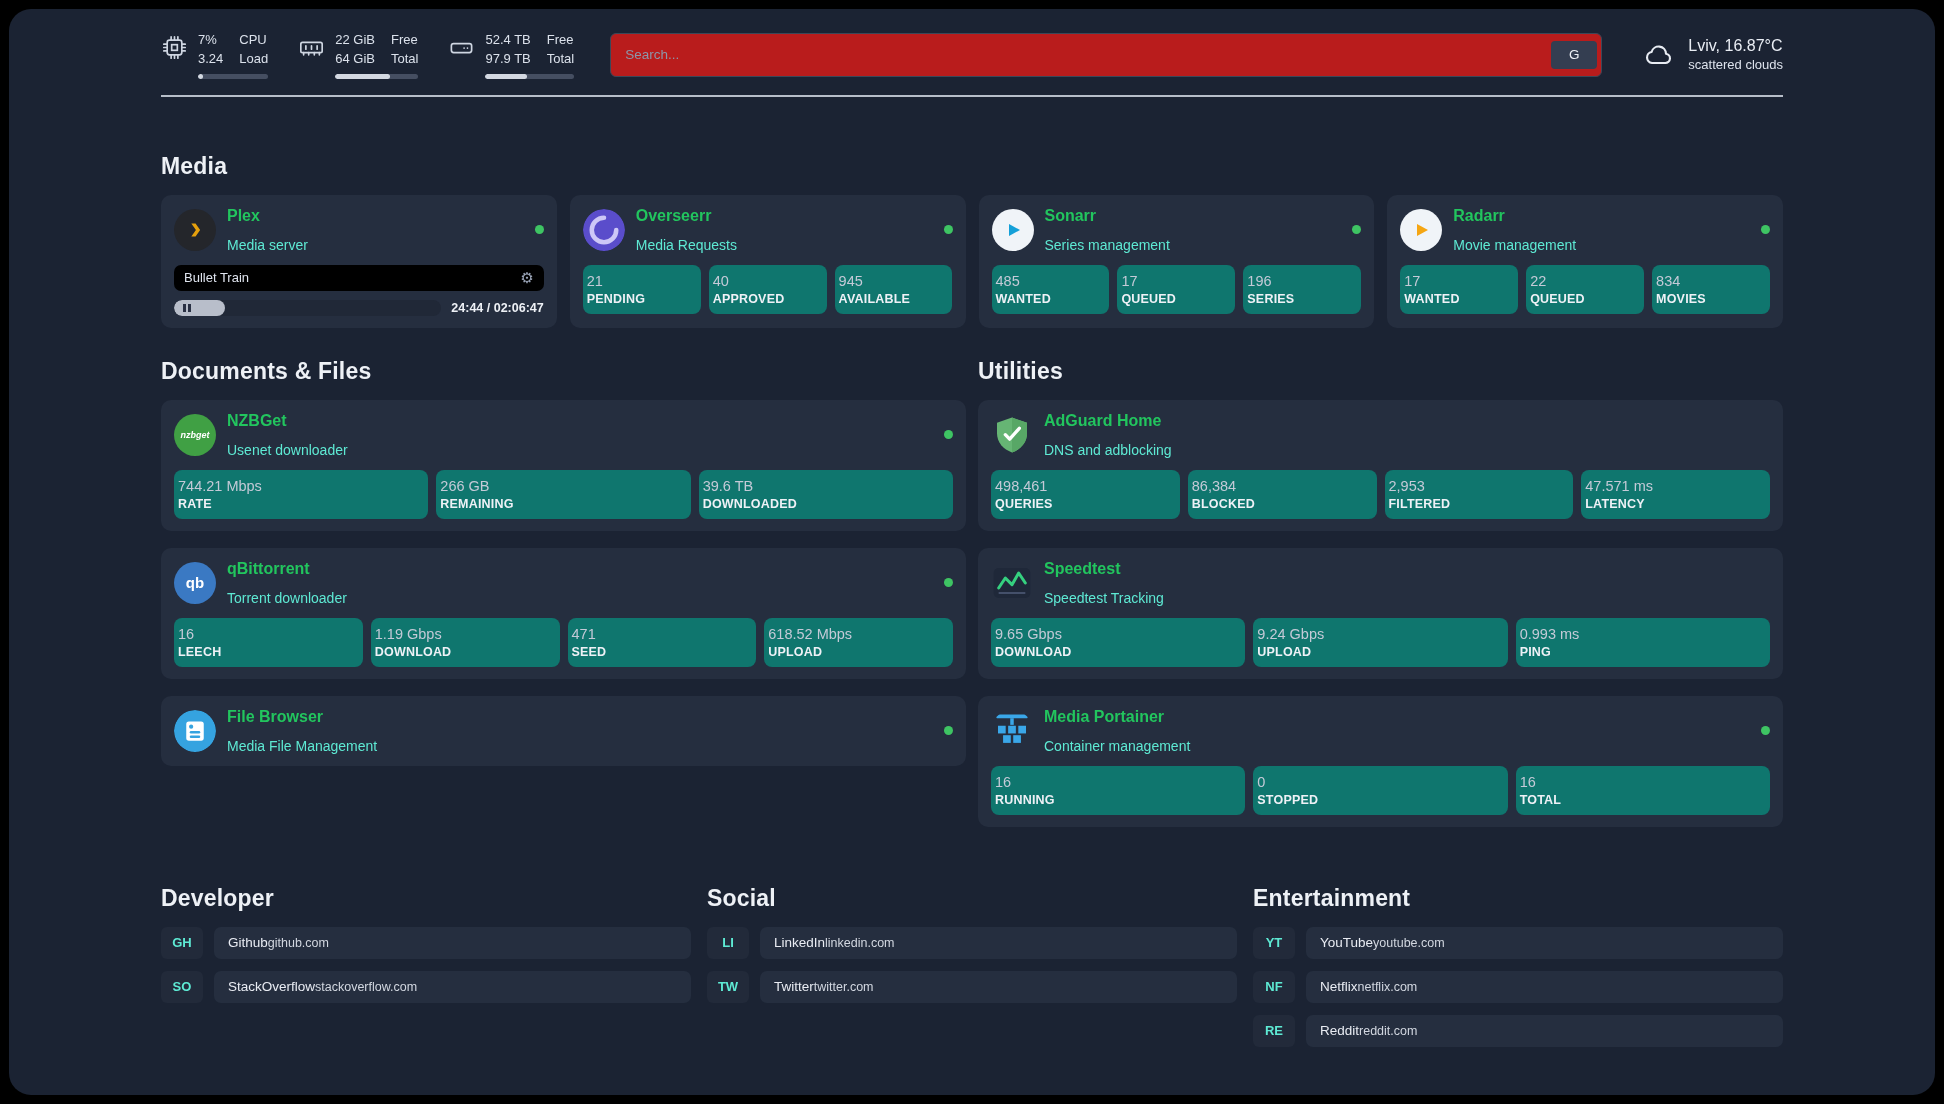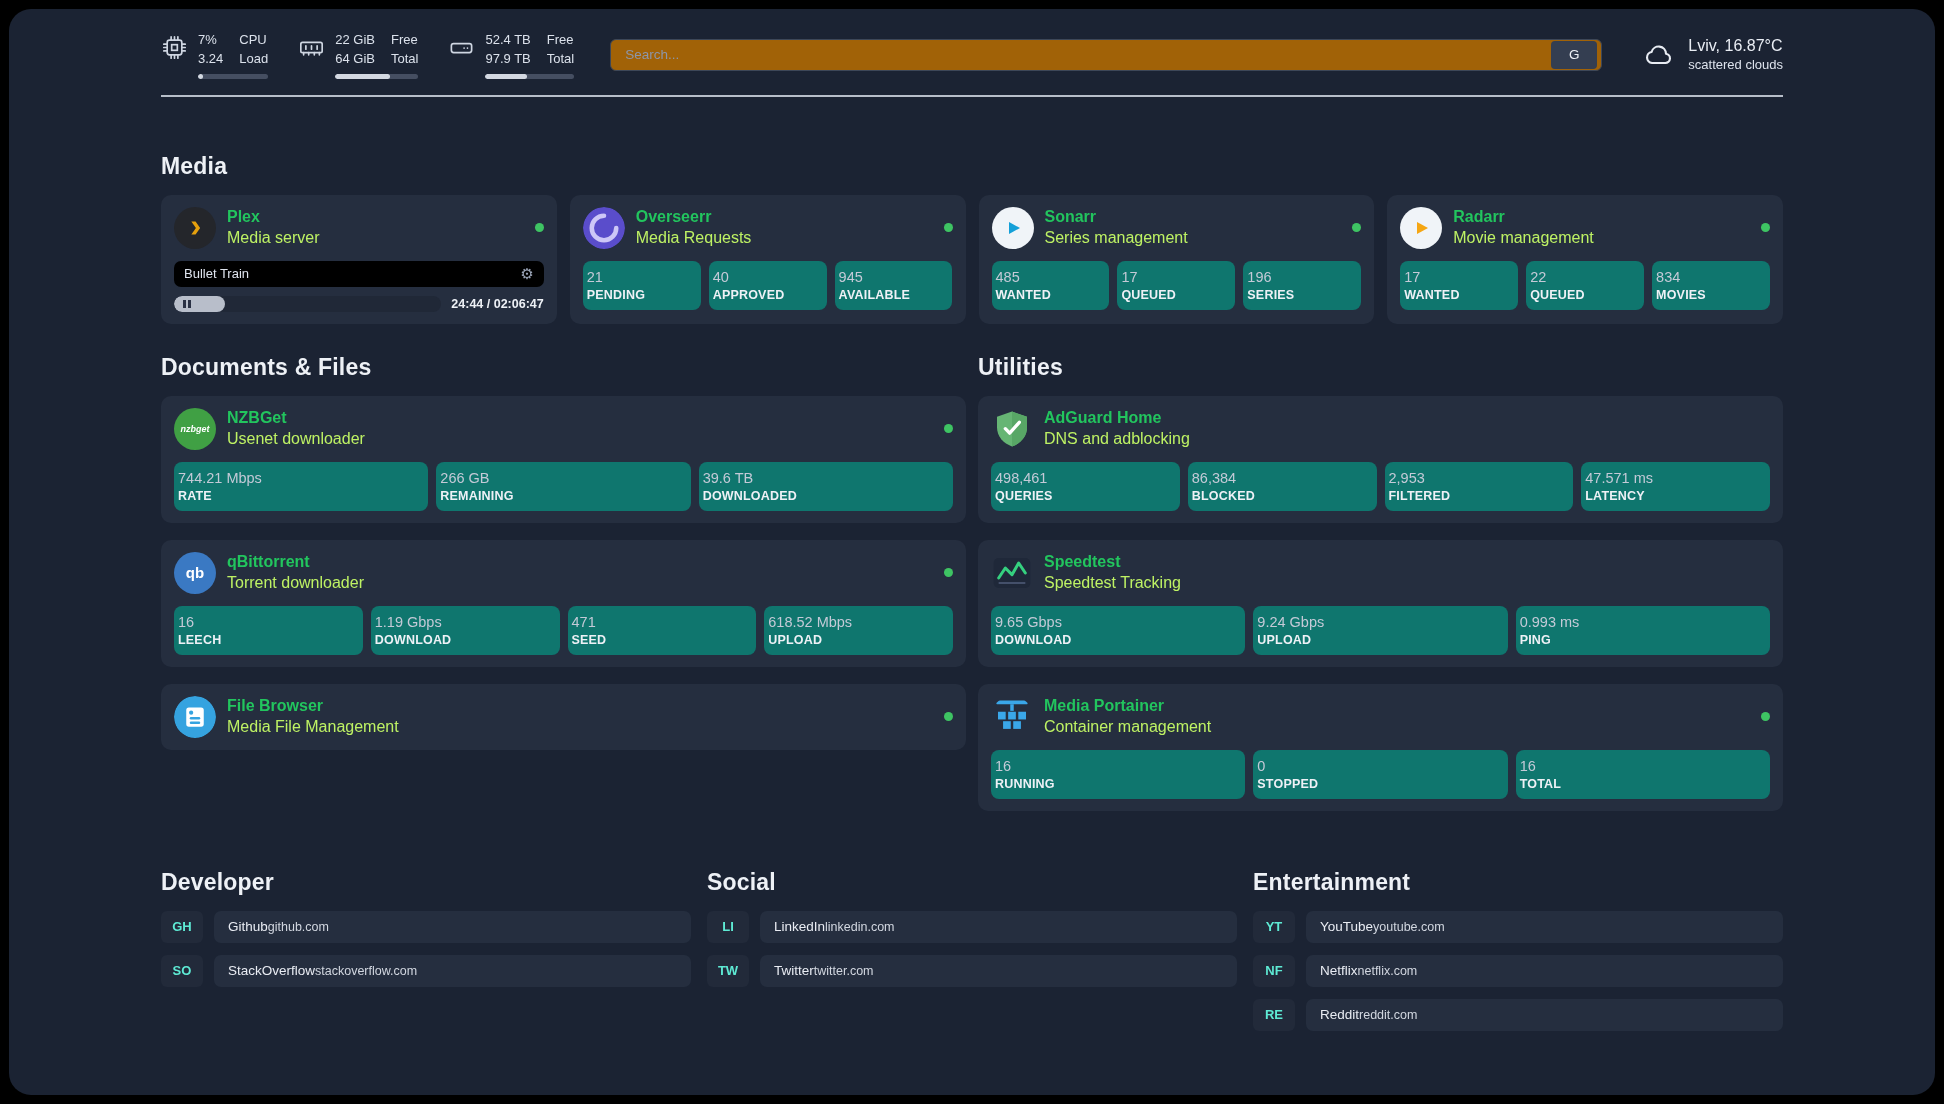--- a/index.html
+++ b/index.html
@@ -11,21 +11,21 @@
   
   .topbar { display: flex; align-items: center; gap: 30px; }
   .sys { display: flex; gap: 10px; color: #dbe1eb; align-items: flex-start; }
   .sys .sicon { width: 27px; height: 27px; color: #cfd6e2; margin-top: 3px; flex-shrink: 0; }
   .sys-body { display: flex; flex-direction: column; }
   .sys-rows { display: flex; gap: 16px; font-size: 13px; line-height: 1.45; }
   .sys-col { display: flex; flex-direction: column; white-space: nowrap; }
   .sys-bar { height: 5px; background: #454e61; border-radius: 3px; margin-top: 5px; overflow: hidden; }
   .sys-bar .fill { height: 100%; background: #d3d8e1; border-radius: 3px; }
 
-  .search { flex: 1; display: flex; align-items: center; height: 32px; background: #a16207;
+  .search { flex: 1; display: flex; align-items: center; height: 44px; background: #b91c1c;
     border: 1px solid #3d4758; border-radius: 6px; margin: 0 6px; }
   .search input { flex: 1; background: transparent; border: 0; outline: 0; color: #dfe4ee;
     font-size: 13.5px; padding: 0 14px; font-family: inherit; }
   .search input::placeholder { color: #8d96a9; }
   .search-engine { width: 46px; height: 28px; margin-right: 4px; background: #343e51; border: 0;
     border-radius: 4px; color: #eef1f7; font-size: 13.5px; cursor: pointer; }
 
   .weather { display: flex; align-items: center; gap: 10px; color: #e9edf4; }
   .weather .loc { font-size: 16px; }
   .weather .cond { font-size: 13px; color: #dde2ec; margin-top: 2px; }
@@ -35,21 +35,21 @@
   
   h2.sec-title { font-size: 23px; font-weight: 600; color: #eef1f6; margin-bottom: 15px; letter-spacing: .2px; }
   .media-section { margin-top: 56px; }
   .media-grid { display: grid; grid-template-columns: repeat(4, 1fr); gap: 13px; }
 
   .card { background: #252e3f; border-radius: 10px; padding: 12px 13px; }
   .card-header { display: flex; align-items: center; gap: 11px; }
   .app-icon { width: 42px; height: 42px; border-radius: 50%; display: flex; align-items: center;
     justify-content: center; flex-shrink: 0; overflow: hidden; }
   .titles .name { font-size: 16px; font-weight: 700; color: #22c55e; }
-  .titles .sub { font-size: 16px; color: #bef264; margin-top: 3px; }
+  .titles .sub { font-size: 14px; color: #5eead4; margin-top: 12px; }
   .status-dot { width: 9px; height: 9px; border-radius: 50%; background: #3ec463; margin-left: auto; flex-shrink: 0; }
 
   .tiles { display: grid; gap: 8px; margin-top: 12px; }
   .tiles-3 { grid-template-columns: repeat(3, 1fr); }
   .tiles-4 { grid-template-columns: repeat(4, 1fr); }
   .tile { background: #0f766e; border-radius: 8px; padding: 8px 4px; text-align: left; }
   .tile .val { font-size: 14.5px; color: #c4cad7; }
   .tile .lab { font-size: 12.5px; font-weight: 700; color: #eef1f6; margin-top: 3px; letter-spacing: .2px; }
 
   

